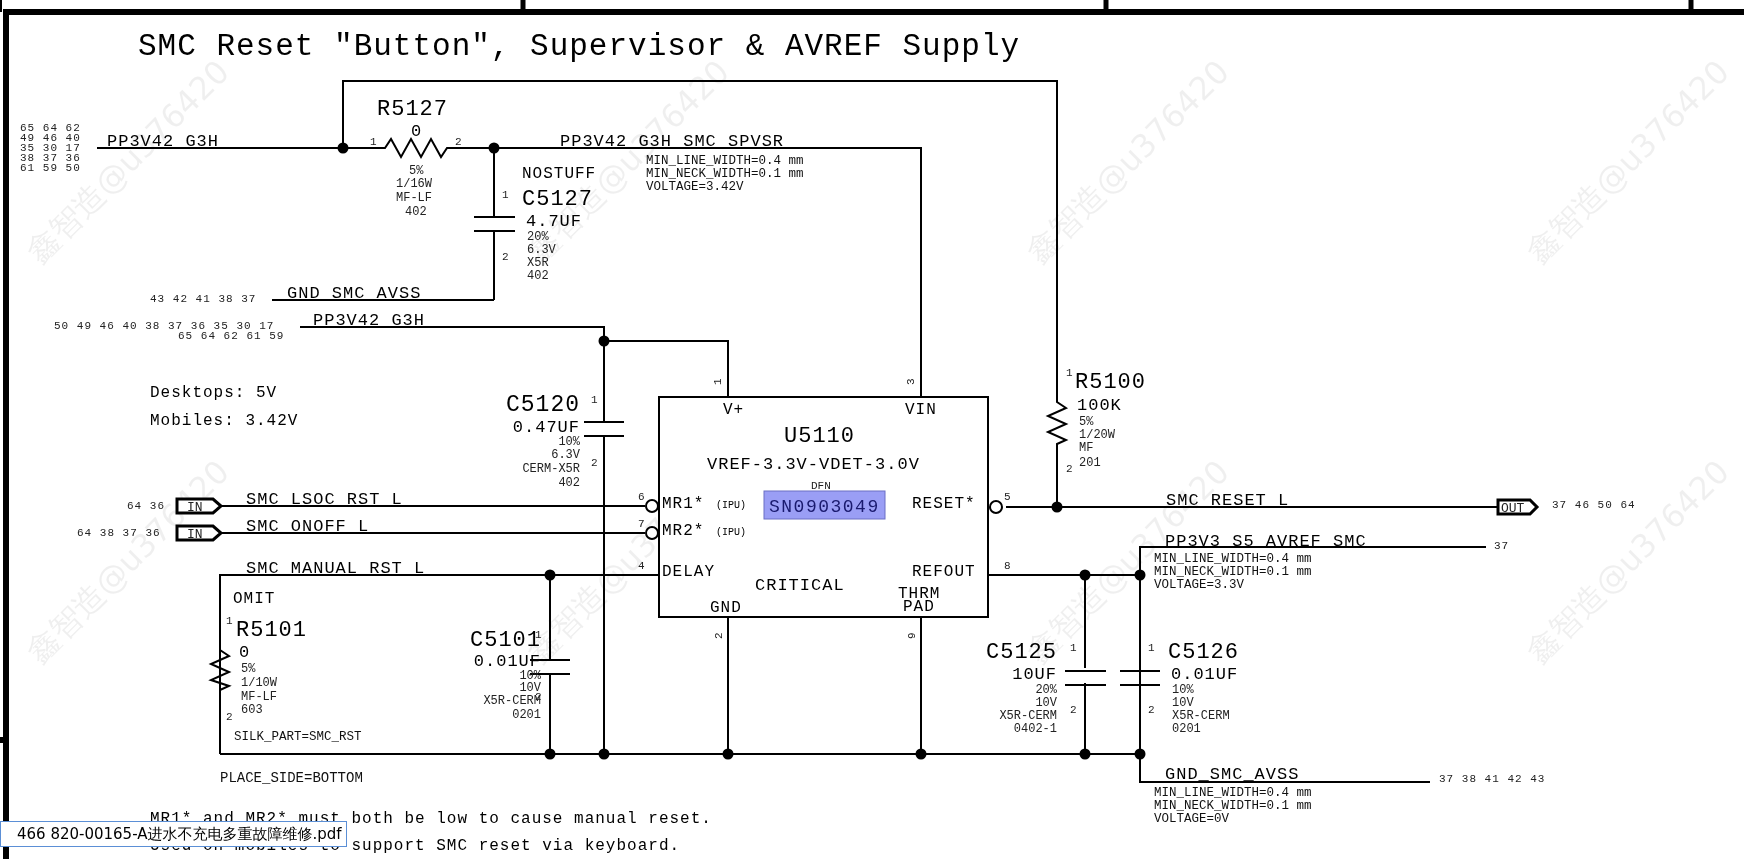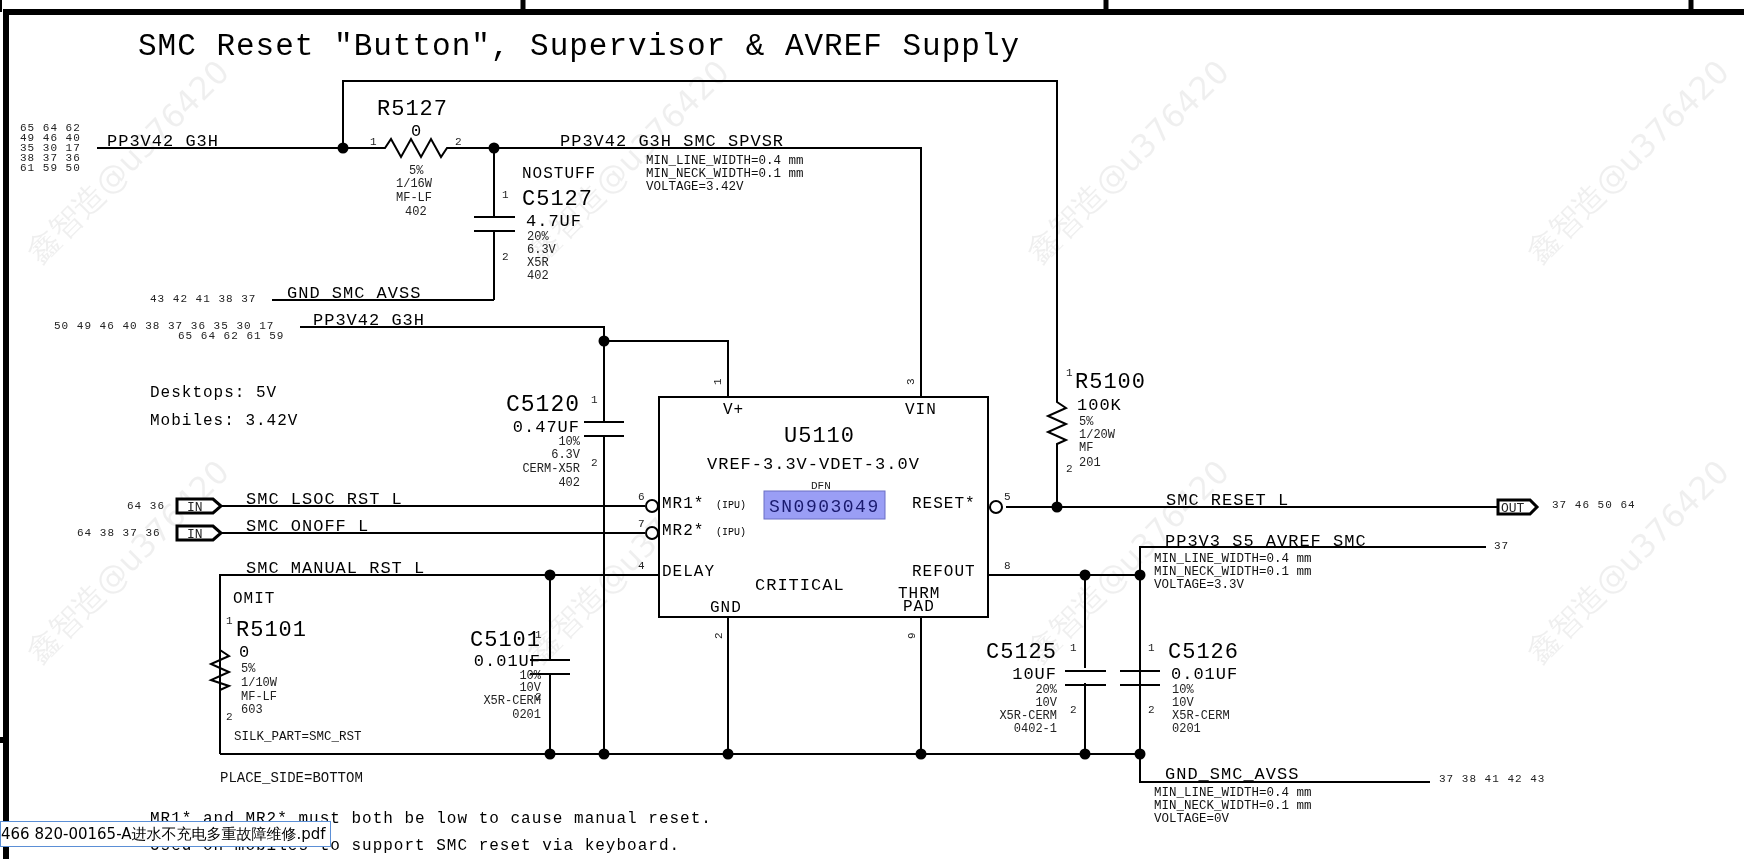--- a/index.html
+++ b/index.html
@@ -18,21 +18,21 @@
   .attr { font-size:12px; fill:#222; }
   .pin { font-size:11px; fill:#222; }
   .xref { font-size:11px; fill:#222; letter-spacing:1px; }
   .prop { font-size:12.5px; fill:#111; }
   .note { font-size:16px; letter-spacing:1px; }
   .pinlbl { font-size:16px; letter-spacing:1px; }
   .ipu { font-size:10px; }
   .wm { font-family:"DejaVu Sans",sans-serif; font-size:32px; fill:#000; opacity:0.06; }
   .hl { fill:#9a9ef5; stroke:#6b6fc4; stroke-width:1; }
   .pn { font-size:18px; fill:#1a1a6e; letter-spacing:1.5px; }
-  #tooltip { position:absolute; left:0; top:821px; height:24px; padding:0 4px 0 0;
+  #tooltip { position:absolute; left:0; top:821px; height:24px; padding:0 4px 0 16px;
     background:#fff; border:1px solid #5b8fd6; font-family:"DejaVu Sans",sans-serif;
     font-size:15px; line-height:24px; color:#000; white-space:nowrap; }
 </style>
 </head>
 <body>
 
 <svg id="schem" width="1744" height="859" viewBox="0 0 1744 859" xmlns="http://www.w3.org/2000/svg">
 
   <g>
     <text class="wm" transform="translate(40,265) rotate(-45)">鑫智造@u376420</text>

